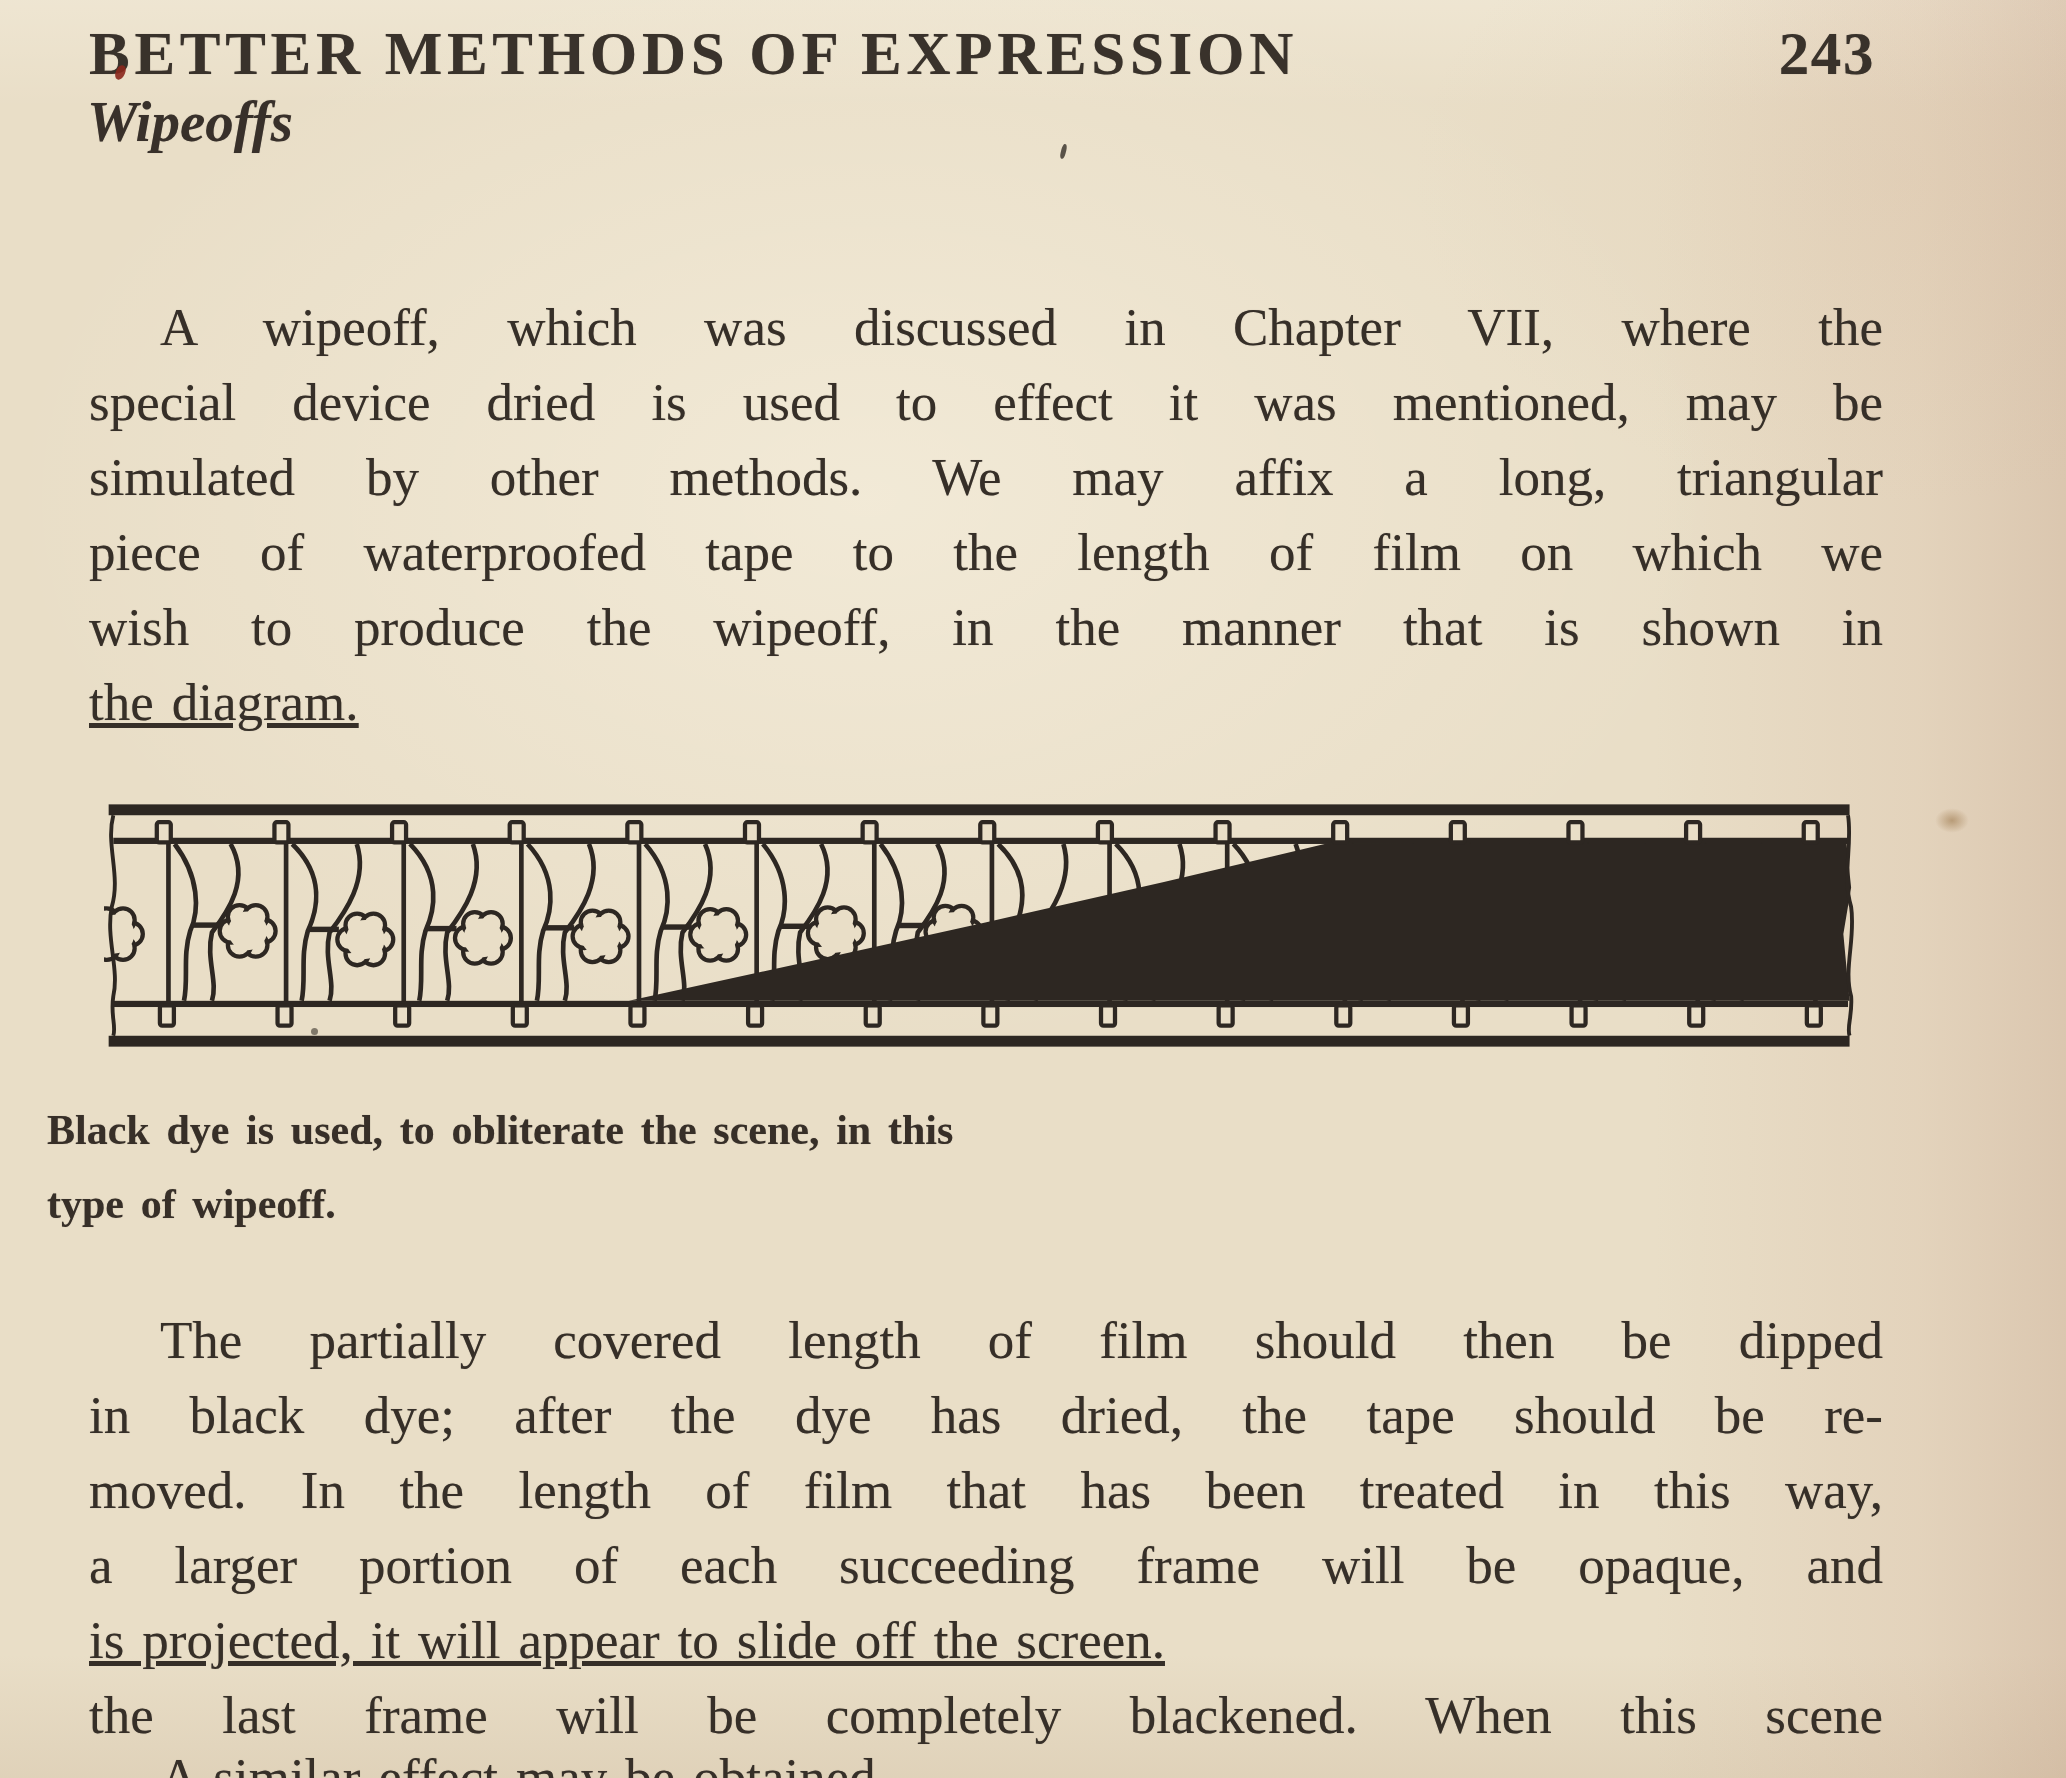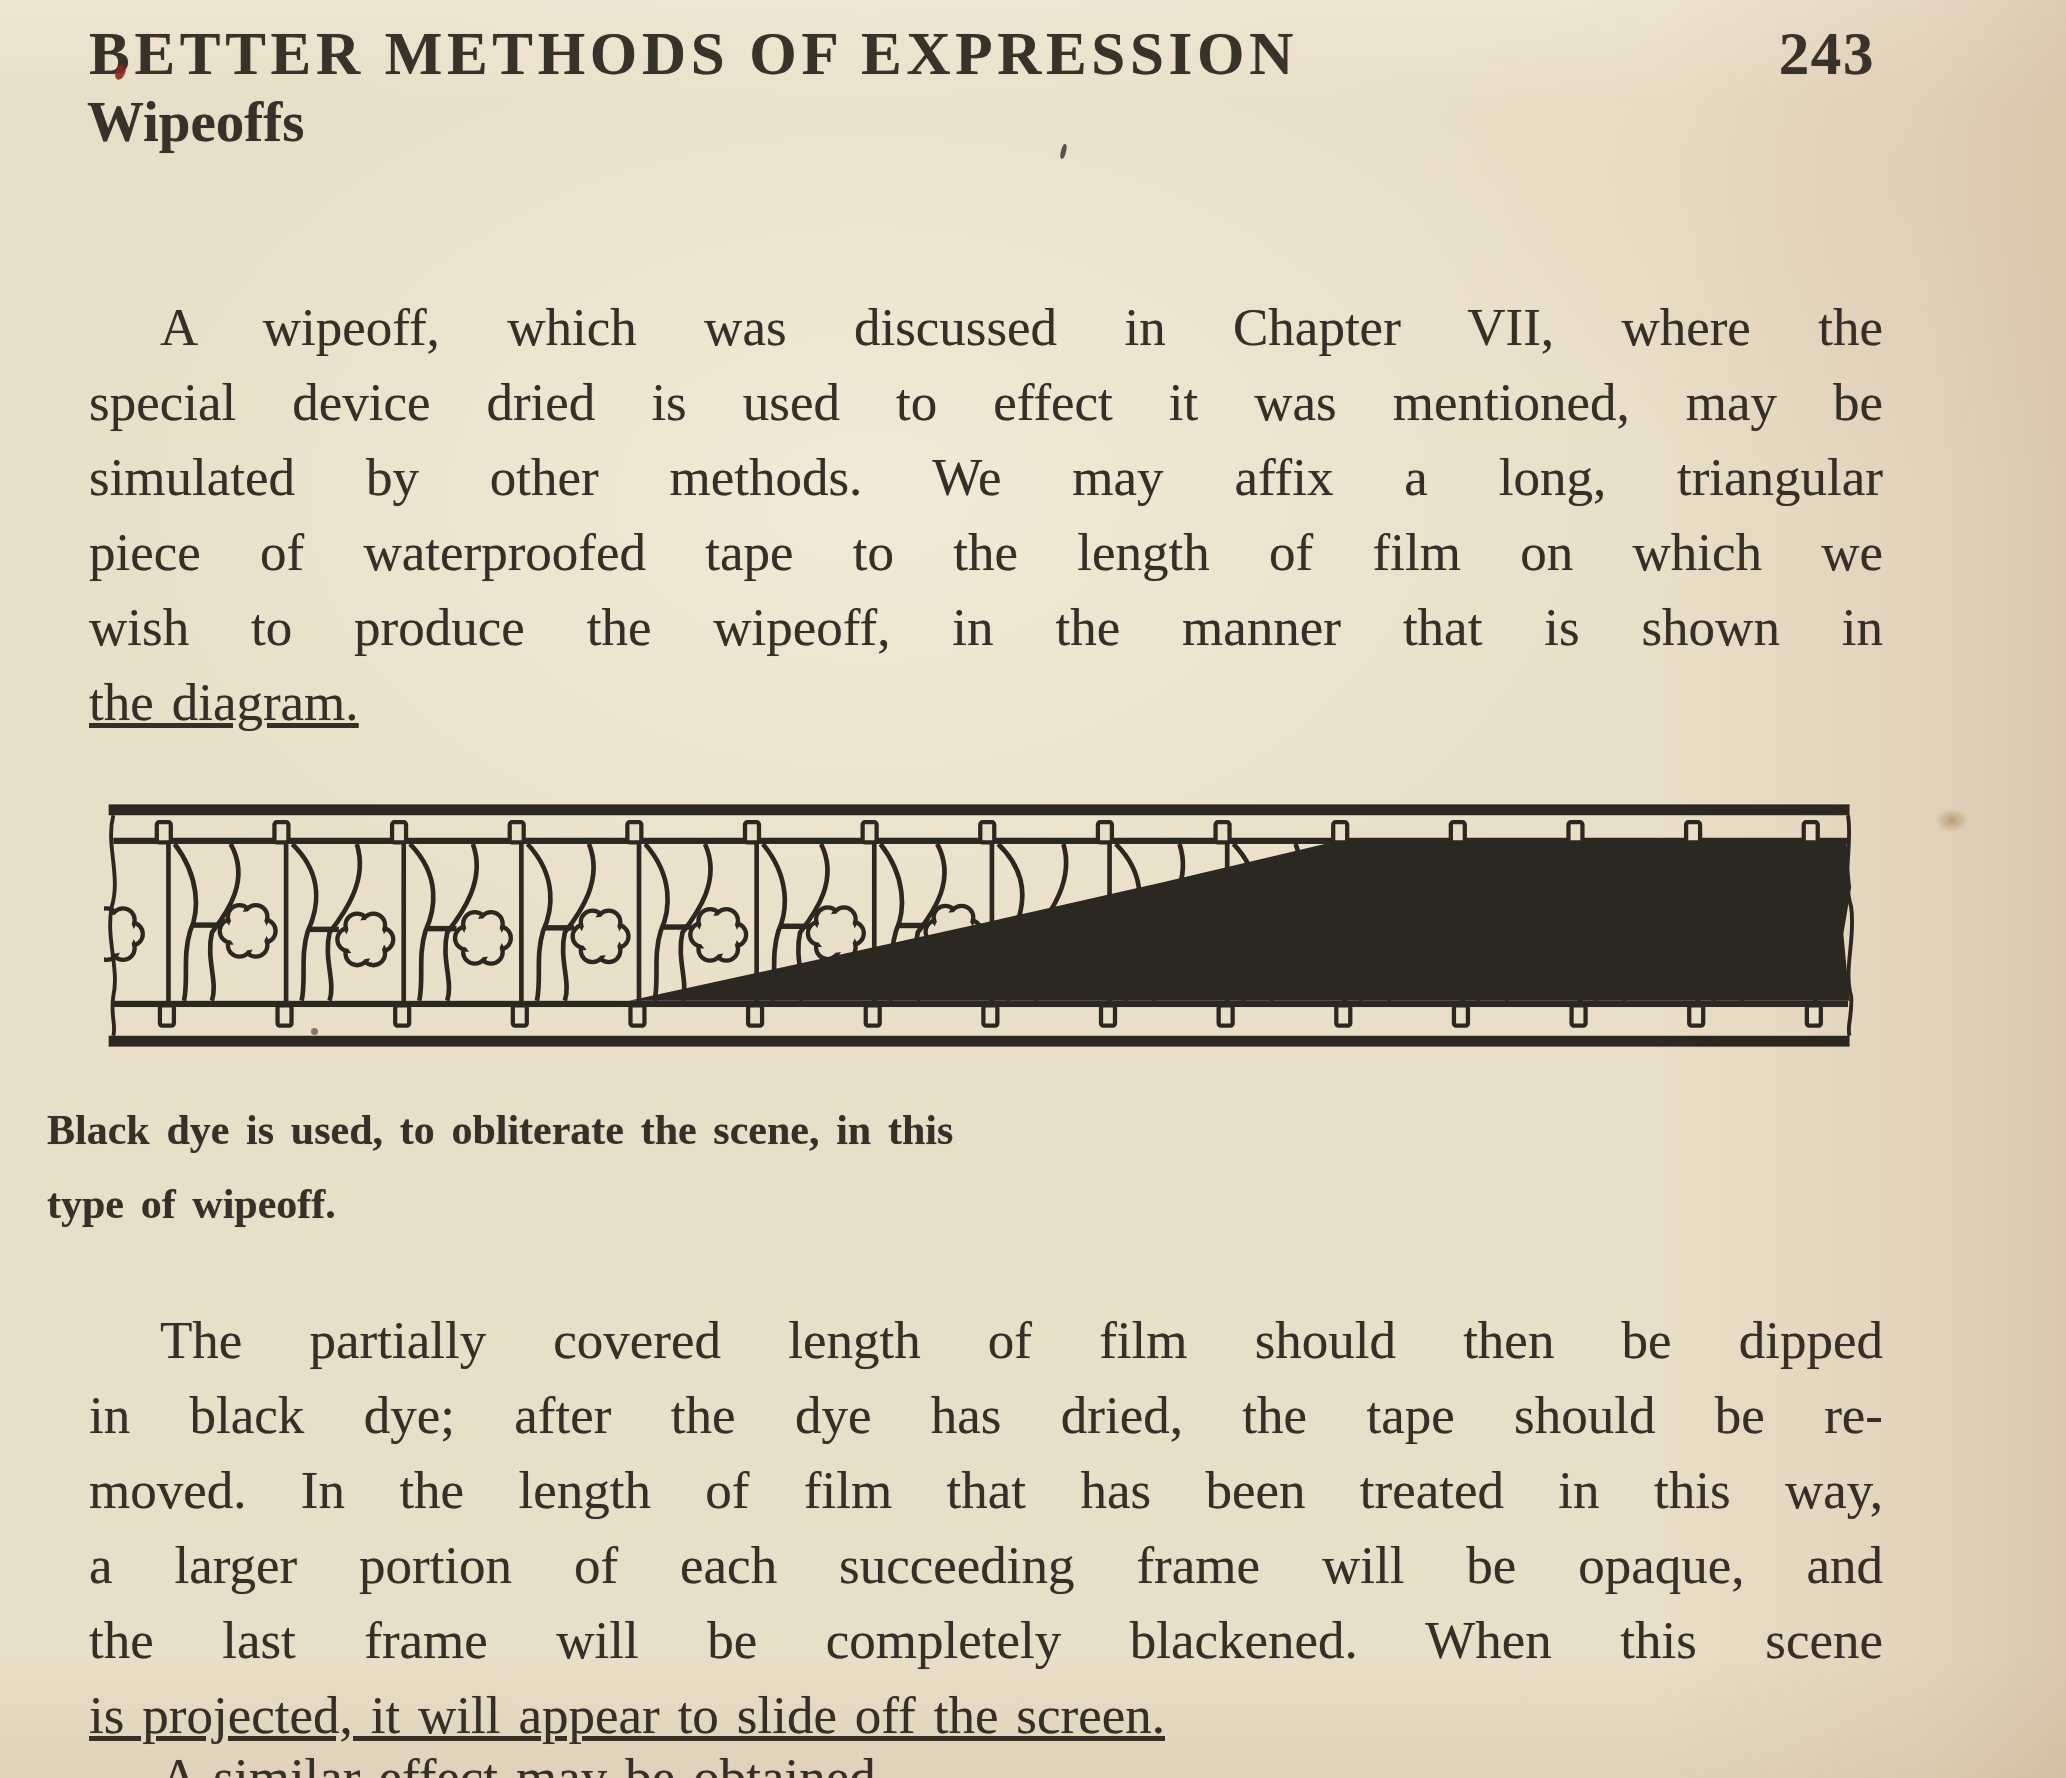--- a/index.html
+++ b/index.html
@@ -21,21 +21,21 @@
     position:absolute;left:89px;top:23px;right:191px;
     display:flex;justify-content:space-between;align-items:baseline;
     font-size:61px;font-weight:bold;line-height:62px;
     letter-spacing:4.7px;
     color:#39322b;
     text-shadow:0 0 0.8px rgba(57,50,43,0.45);
   }
   .running-head .pagenum{letter-spacing:1.6px;}
   .section-heading{
     position:absolute;left:87px;top:89px;
-    font-size:57px;font-weight:bold;line-height:65px;
+    font-size:57px;font-style:italic;font-weight:bold;line-height:65px;
     color:#38302a;
     text-shadow:0 0 0.8px rgba(56,48,42,0.4);
     text-align:center;
   }
   .para{
     position:absolute;left:89px;width:1794px;
     font-size:53px;line-height:75px;
     word-spacing:4.7px;
     color:#362f28;
     text-shadow:0 0 0.8px rgba(54,47,40,0.42);
@@ -270,22 +270,22 @@
   <div class="caption">
     <div>Black dye is used, to obliterate the scene, in this</div>
     <div>type of wipeoff.</div>
   </div>
 
   <div class="para p2">
     <div class="jline indent">The partially covered length of film should then be dipped</div>
     <div class="jline">in black dye; after the dye has dried, the tape should be re-</div>
     <div class="jline">moved. In the length of film that has been treated in this way,</div>
     <div class="jline">a larger portion of each succeeding frame will be opaque, and</div>
+    <div class="jline lastline">is projected, it will appear to slide off the screen.</div>
     <div class="jline">the last frame will be completely blackened. When this scene</div>
-    <div class="jline lastline">is projected, it will appear to slide off the screen.</div>
   </div>
 
   <div class="partial-line">A similar effect may be obtained</div>
 
   <div class="stain stain-red"></div>
   <div class="stain fleck-1"></div>
   <div class="stain smudge-1"></div>
   <div class="stain fleck-2"></div>
 
 </div>

